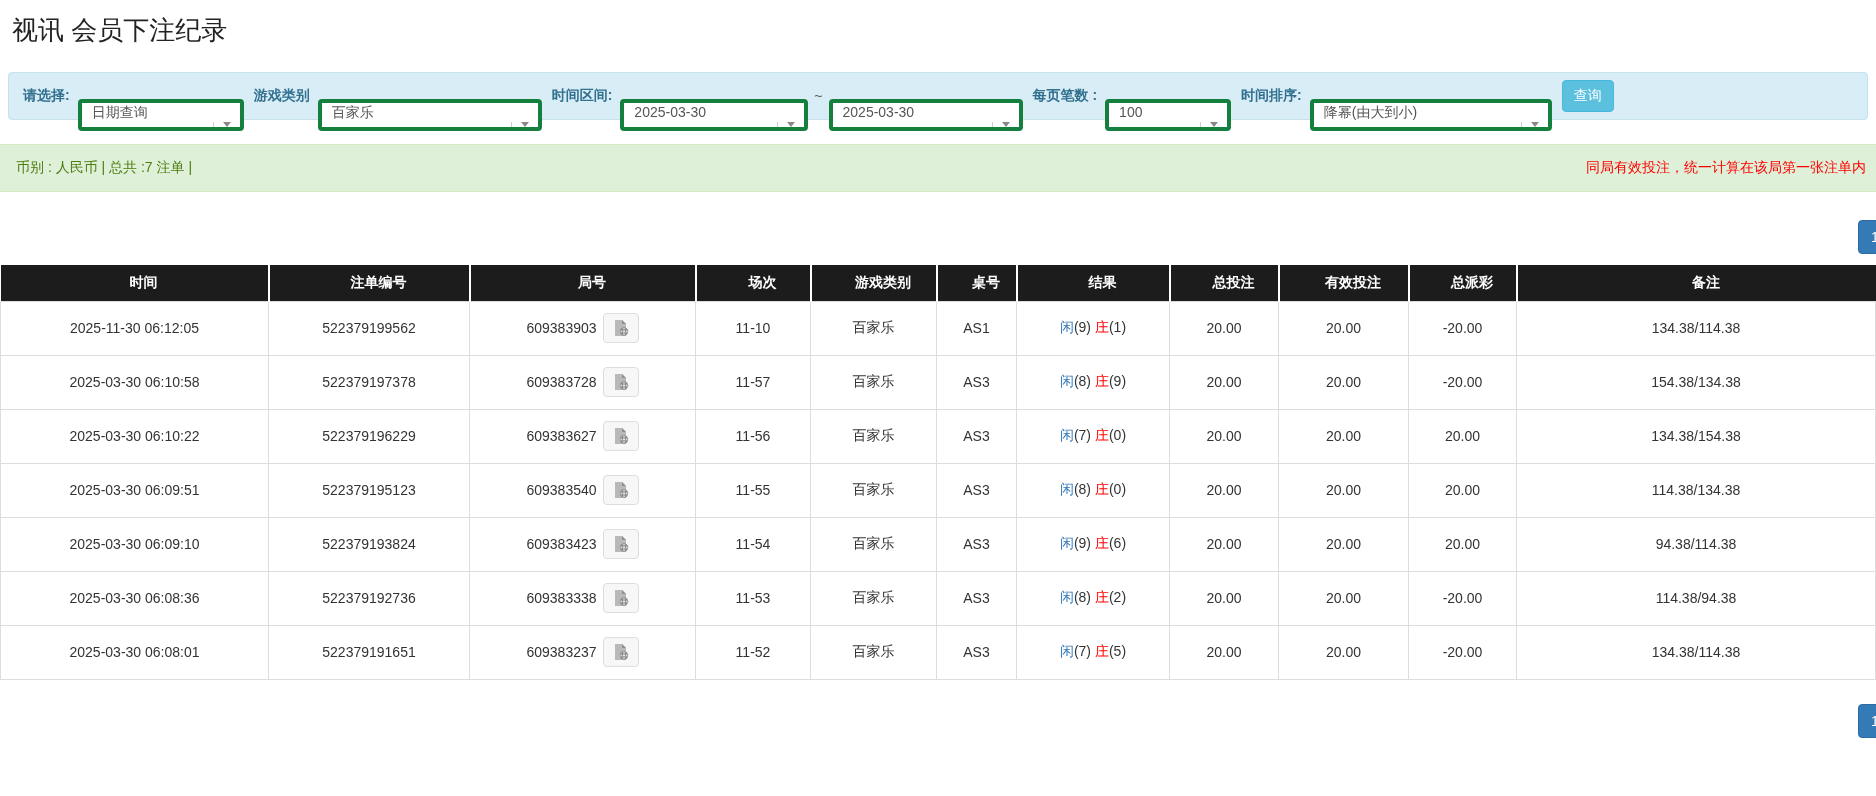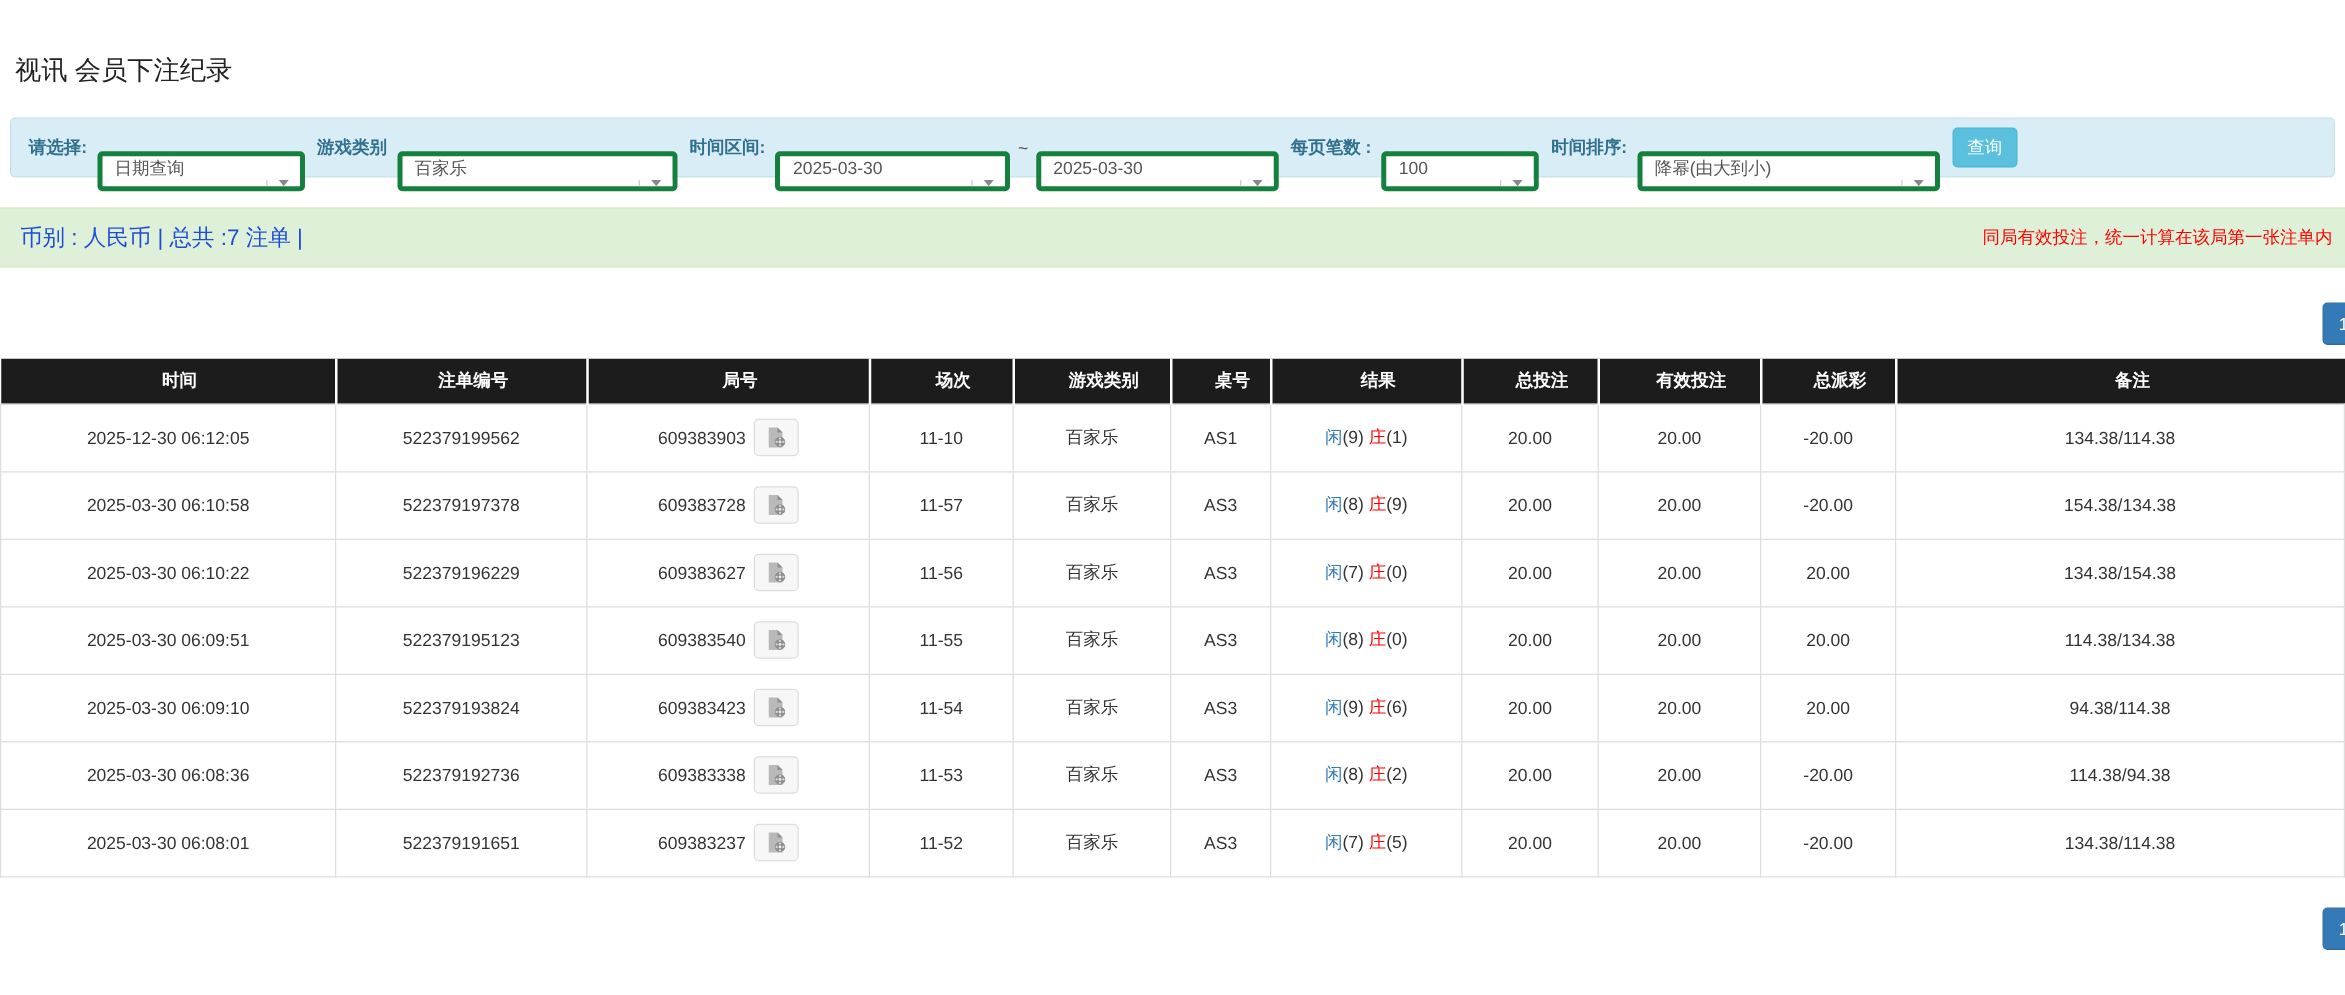--- a/index.html
+++ b/index.html
@@ -1,19 +1,19 @@
 <!DOCTYPE html>
 <html><head>
 <meta charset="utf-8">
 <style>
   * { box-sizing: border-box; margin: 0; padding: 0; }
   html, body { width: 1876px; height: 796px; overflow: hidden; background: #fff;
     font-family: "Liberation Sans", "DejaVu Sans", sans-serif; color: #333; }
 
-  .page-title { font-size: 21px; font-weight: normal; color: #222; padding: 13px 14px 0 12px; margin-top: 29px; }
+  .page-title { font-size: 26px; font-weight: normal; color: #222; padding: 13px 14px 0 12px; }
 
   
   .filter-panel { margin: 24px 8px 0 8px; height: 48px; background: #d9edf7;
     border: 1px solid #c5e1ee; border-radius: 4px; display: flex; align-items: center;
     padding: 0 10px; white-space: nowrap; }
   .f-label { color: #31708f; font-weight: bold; font-size: 14px; margin: 0 8px 0 10px; }
   .combo { background: #fff; border: 4px solid #15803d; border-radius: 4px; height: 32px;
     display: flex; align-items: flex-end; overflow: hidden; cursor: pointer; margin-top: 37px; }
   .combo .combo-text { flex: 1; font-size: 14px; color: #555; line-height: 30px; padding: 0 10px; overflow: hidden; }
   .combo .combo-arrow { width: 27px; border-left: 1px solid #ccc; display: flex;
@@ -21,21 +21,21 @@
   .combo .combo-arrow i { width: 0; height: 0; border-left: 4px solid transparent;
     border-right: 4px solid transparent; border-top: 5px solid #888; }
   .tilde { color: #555; font-size: 14px; margin: 0 6px; }
   .btn-search { margin-left: 10px; width: 52px; height: 32px; background: #5bc0de;
     border: 1px solid #46b8da; border-radius: 4px; color: #fff; font-size: 14px; cursor: pointer; }
 
   
   .summary-bar { margin-top: 24px; height: 48px; background: #dff0d8;
     border-top: 1px solid #d6e9c6; border-bottom: 1px solid #d6e9c6;
     display: flex; align-items: center; justify-content: space-between; padding: 0 10px 0 16px; }
-  .summary-left { color: #1d4ed8; font-size: 18px; }
+  .summary-left { color: #4d7c0f; font-size: 14px; }
   .summary-right { color: #f00; font-size: 14px; }
 
   
   .pagination-row { position: relative; height: 34px; margin-top: 28px; }
   .pagination-row.bottom { margin-top: 24px; }
   .page-btn { position: absolute; right: -16px; top: 0; width: 34px; height: 34px;
     background: #337ab7; border: 1px solid #2e6da4; border-radius: 4px; color: #fff;
     font-size: 14px; text-align: center; line-height: 32px; cursor: pointer; }
 
   
@@ -141,21 +141,21 @@
         <th>桌号</th>
         <th>结果</th>
         <th>总投注</th>
         <th>有效投注</th>
         <th>总派彩</th>
         <th>备注</th>
       </tr>
   </thead>
   <tbody>
       <tr>
-        <td>2025-12-30 06:12:05</td>
+        <td>2025-11-30 06:12:05</td>
         <td>522379199562</td>
         <td>
           <span class="round-cell-inner">
             <span>609383903</span>
             <span class="replay-btn">
               <svg width="20" height="18" viewBox="0 0 20 18">
                 <path d="M4 1 h7 l4 4 v12 h-11 z" fill="#b9b9b9"></path>
                 <path d="M11 1 l4 4 h-4 z" fill="#8f8f8f"></path>
                 <circle cx="13" cy="12.5" r="4.2" fill="#8f8f8f"></circle>
                 <circle cx="13" cy="12.5" r="1.1" fill="#f0f0f0"></circle>

